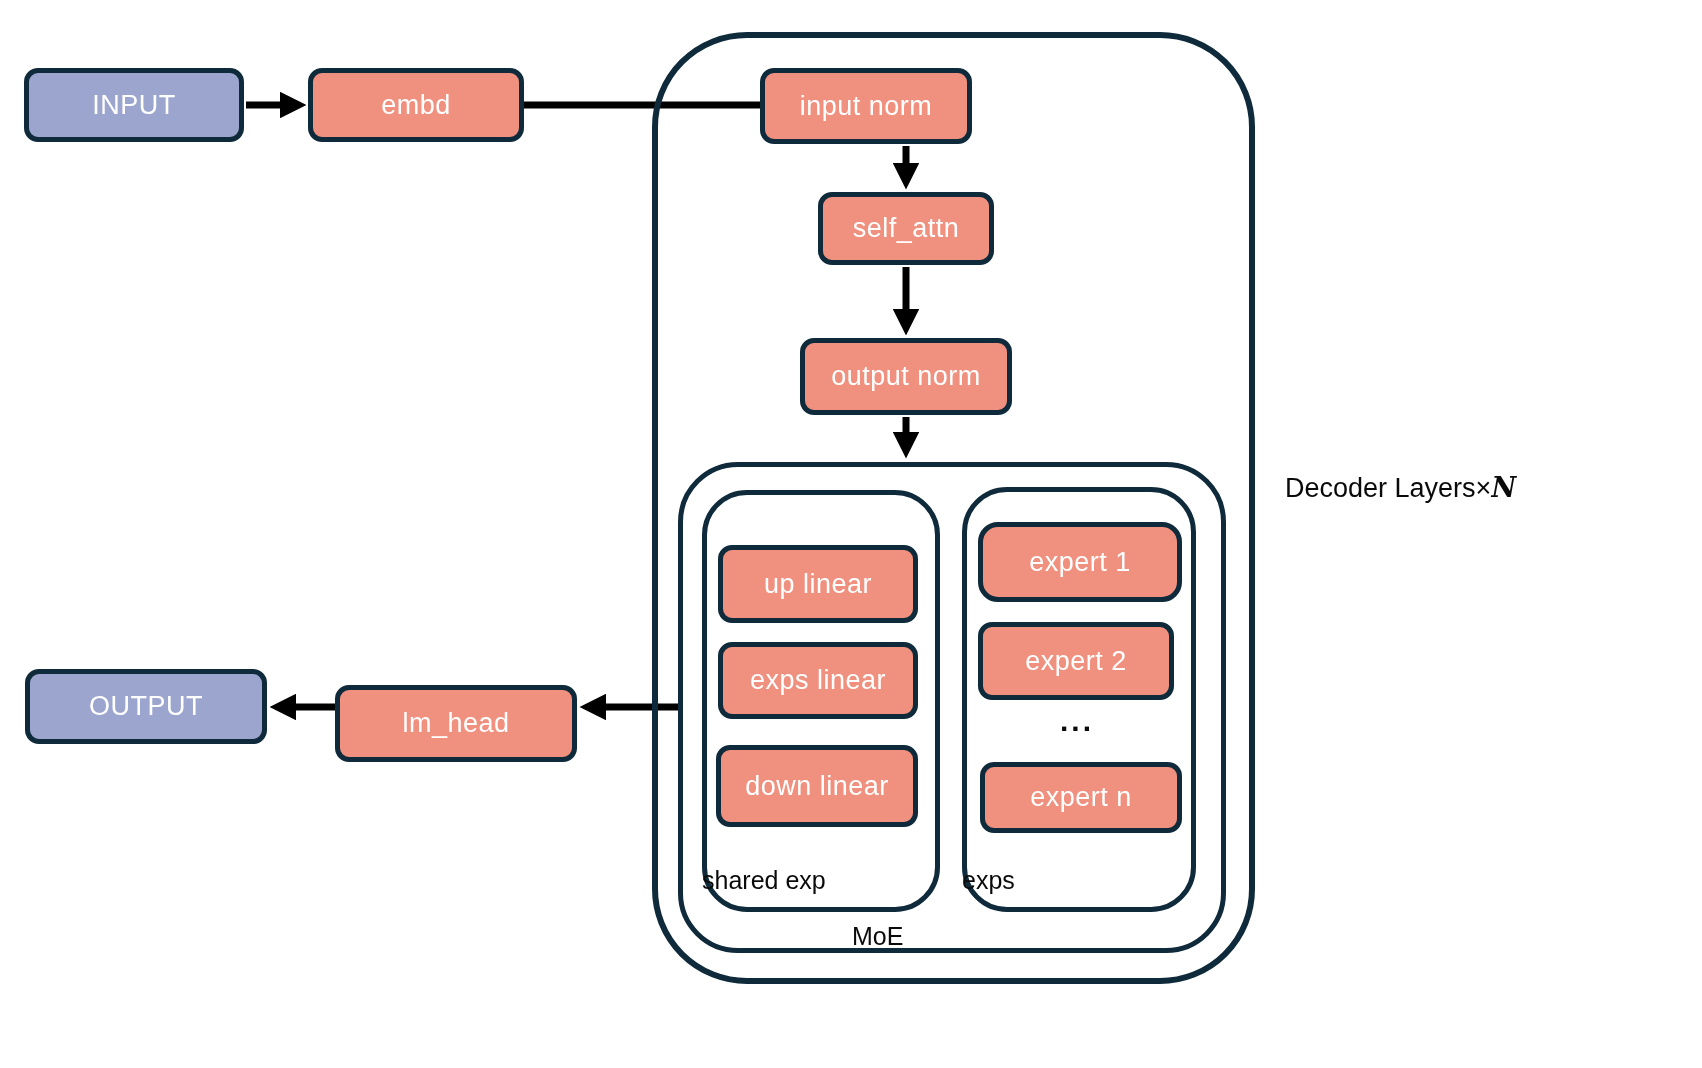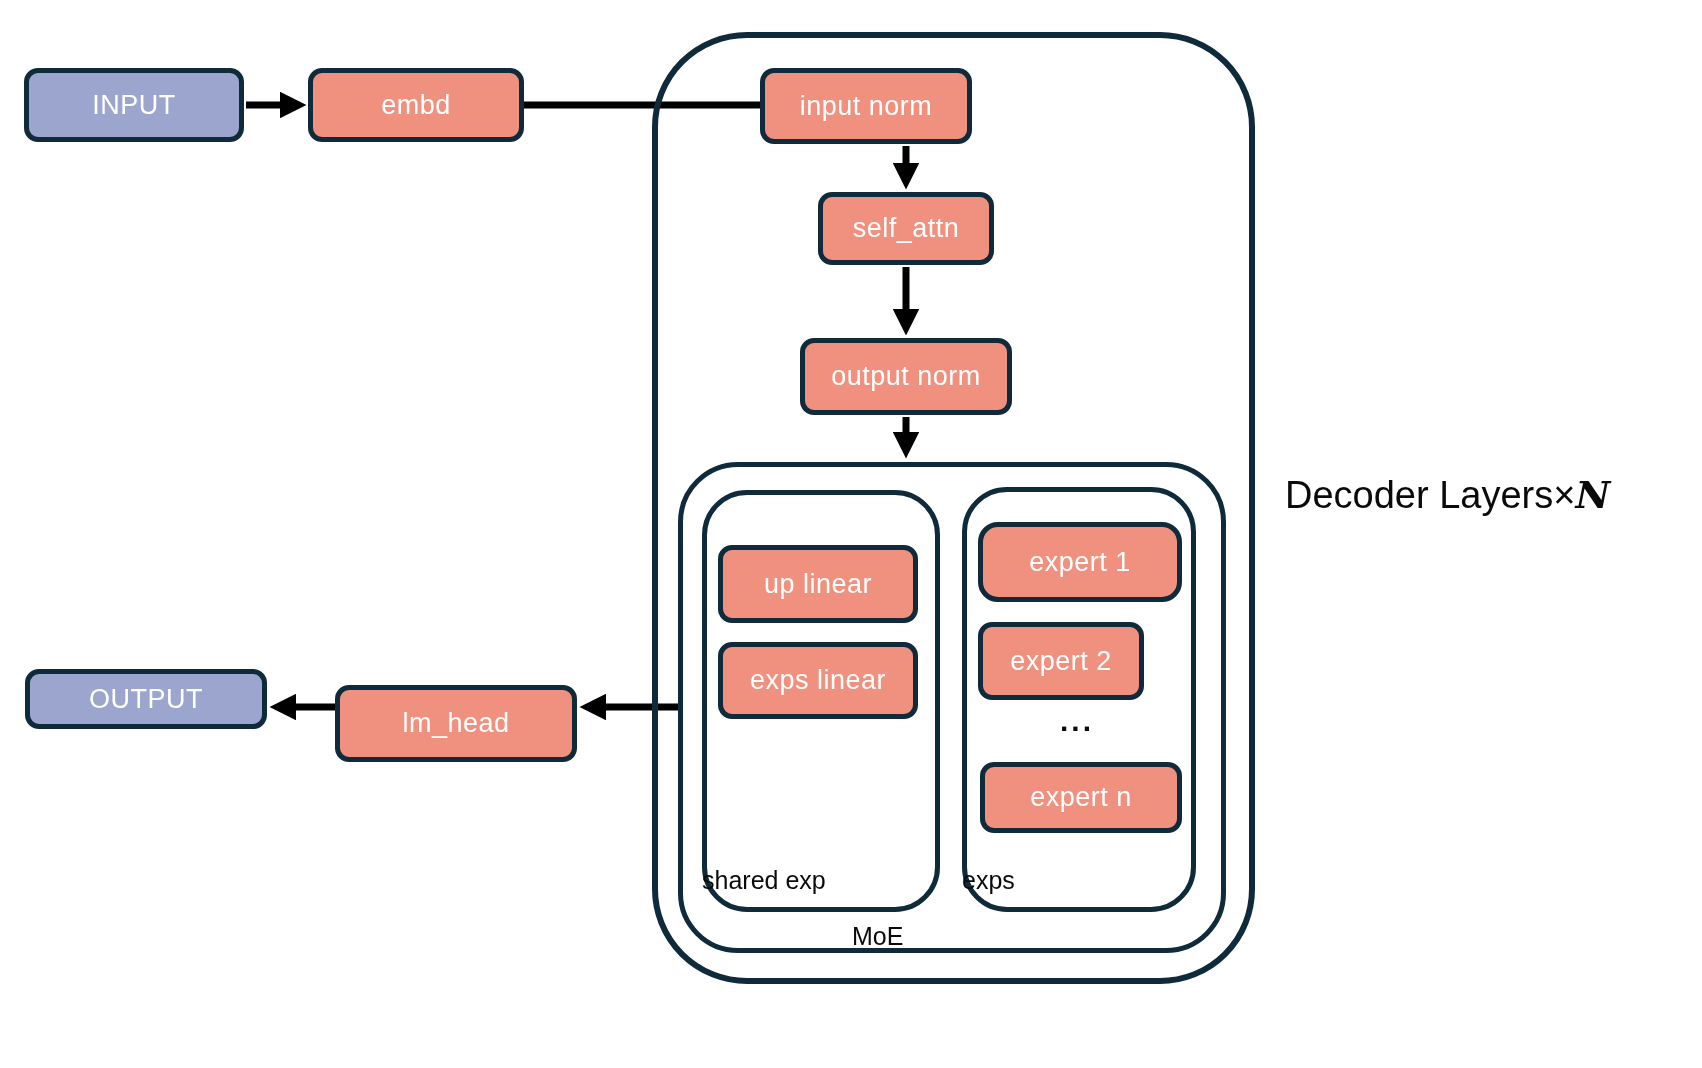--- a/index.html
+++ b/index.html
@@ -41,21 +41,21 @@
     position:absolute;
     color:var(--labeltext,#0a0a0a);
     font-size:30px;
     font-weight:900;
     letter-spacing:3px;
     line-height:10px;
   }
   .side-label{
     position:absolute;
     left:1285px;top:472px;
-    font-size:38px;
+    font-size:27px;
     color:var(--labeltext,#0a0a0a);
     white-space:nowrap;
   }
   .side-label .nvar{
     font-family:"DejaVu Serif",serif;
     font-style:italic;
     font-weight:bold;
   }
   svg.arrows{position:absolute;left:0;top:0;pointer-events:none;}
 </style>
@@ -88,30 +88,31 @@
   <div class="container" style="left:962px;top:487px;width:234px;height:425px;border-radius:45px;border-width:5px;"></div>
 
   <div class="node io" style="left:24px;top:68px;width:220px;height:74px;">INPUT</div>
   <div class="node module" style="left:308px;top:68px;width:216px;height:74px;">embd</div>
   <div class="node module" style="left:760px;top:68px;width:212px;height:76px;">input norm</div>
   <div class="node module" style="left:818px;top:192px;width:176px;height:73px;">self_attn</div>
   <div class="node module" style="left:800px;top:338px;width:212px;height:77px;">output norm</div>
 
   <div class="node module" style="left:718px;top:545px;width:200px;height:78px;">up linear</div>
   <div class="node module" style="left:718px;top:642px;width:200px;height:77px;">exps linear</div>
+  <div class="node module" style="left:716px;top:745px;width:202px;height:82px;">down linear</div>
   <div class="grouplabel" style="left:702px;top:866px;width:238px;">shared exp</div>
 
   <div class="node module" style="left:978px;top:522px;width:204px;height:80px;border-radius:20px;">expert 1</div>
-  <div class="node module" style="left:978px;top:622px;width:166px;height:78px;">expert 2</div>
+  <div class="node module" style="left:978px;top:622px;width:196px;height:78px;">expert 2</div>
   <div class="dots" style="left:1060px;top:716px;">...</div>
   <div class="node module" style="left:980px;top:762px;width:202px;height:71px;">expert n</div>
   <div class="grouplabel" style="left:962px;top:866px;width:234px;">exps</div>
 
   <div class="grouplabel" style="left:852px;top:922px;width:200px;">MoE</div>
 
-  <div class="node io" style="left:25px;top:669px;width:242px;height:60px;">OUTPUT</div>
+  <div class="node io" style="left:25px;top:669px;width:242px;height:75px;">OUTPUT</div>
   <div class="node module" style="left:335px;top:669px;width:242px;height:77px;margin-top:16px;">lm_head</div>
 
   <div class="side-label">
     <span>Decoder Layers×</span><span class="nvar">N</span>
   </div>
 
 </div>
 
 </body></html>

